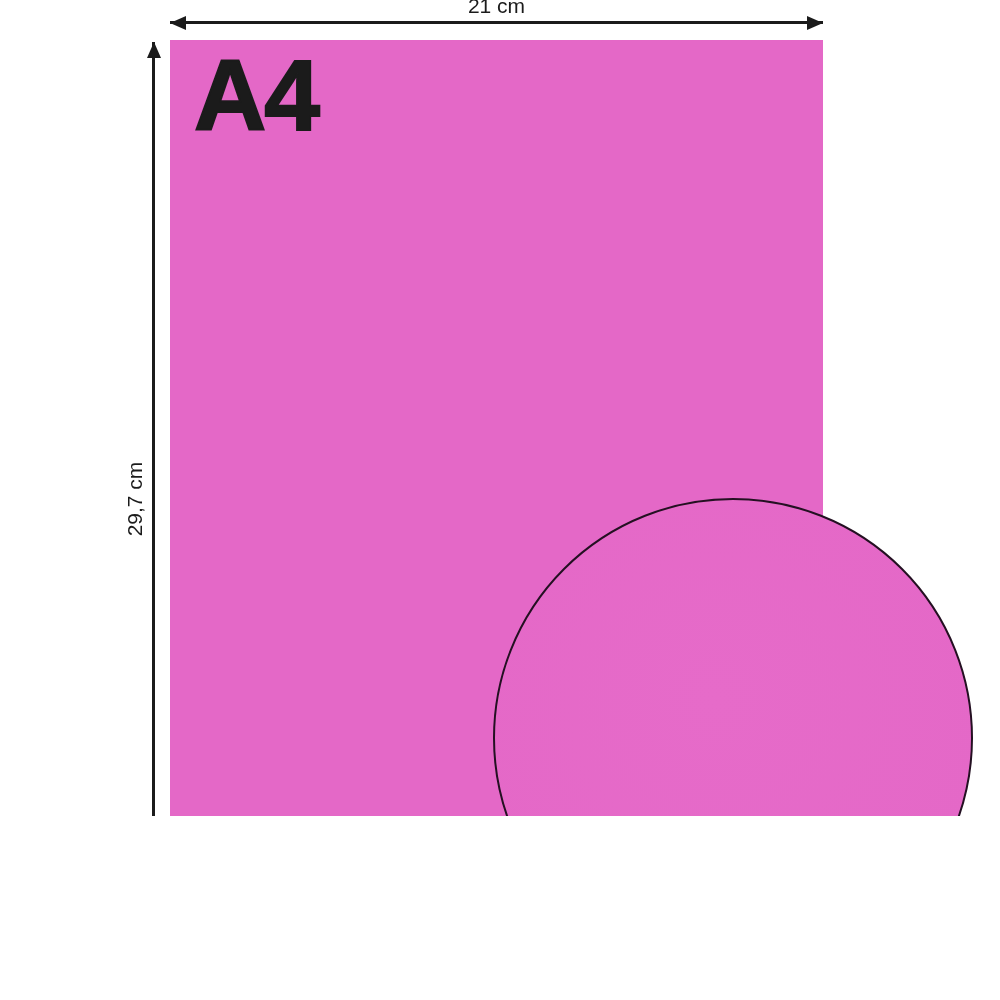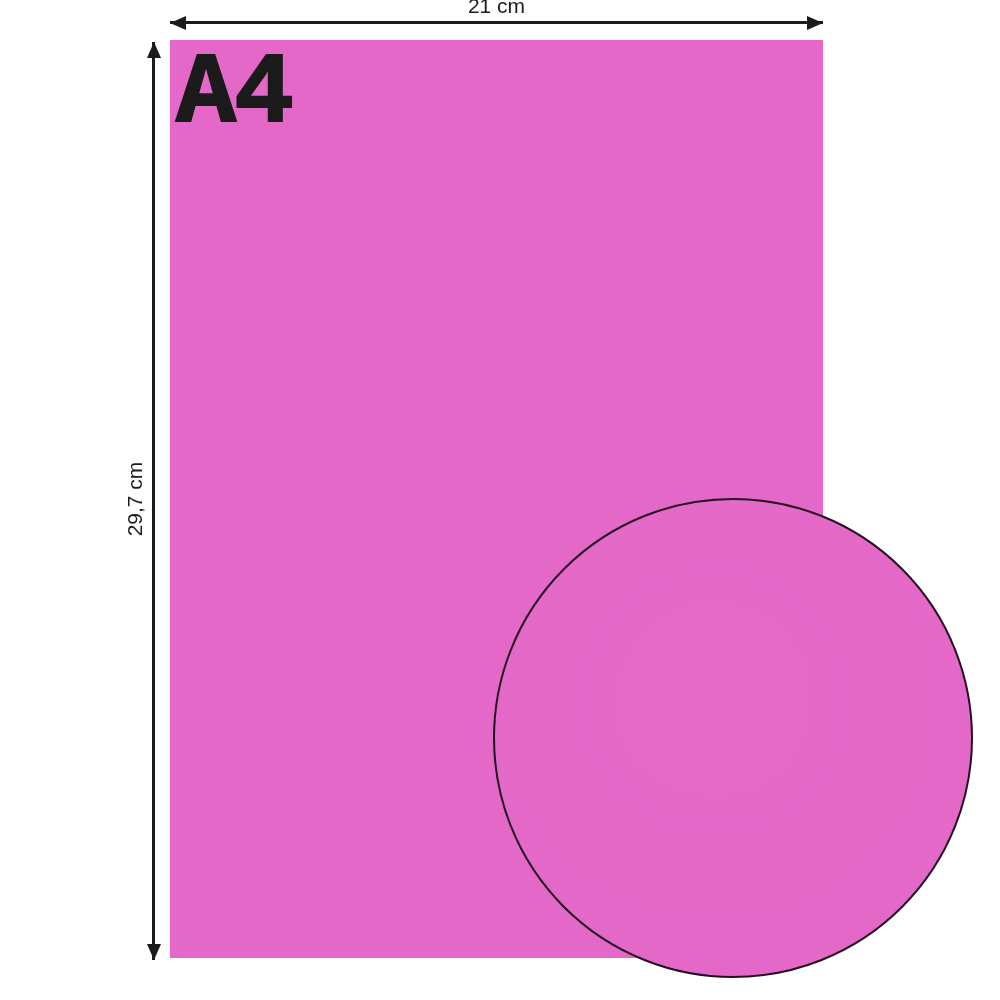--- a/index.html
+++ b/index.html
@@ -10,41 +10,40 @@
     --background:#ffffff;
   }
   html,body{margin:0;padding:0;}
   body{
     background:#fff;
     font-family:"Liberation Sans", sans-serif;
   }
   .stage{
     position:relative;
     width:1000px;
-    height:1000px;
+    height:816px;
     background:var(--background);
     overflow:hidden;
   }
 
   
   .sheet{
     position:absolute;
     left:170px; top:40px;
     width:653px; height:918px;
     background:var(--paper-pink);
   }
   .format-label{
     position:absolute;
-    left:6px; top:5px;
+    left:24px; top:5px;
     font-size:100px;
     line-height:1;
     font-weight:bold;
     letter-spacing:-2px;
     color:var(--ink);
-    font-family:Liberation Mono, monospace;
     -webkit-text-stroke:2px var(--ink);
   }
 
   
   .zoom-circle{
     position:absolute;
     left:493px; top:498px;
     width:480px; height:480px;
     box-sizing:border-box;
     border-radius:50%;

